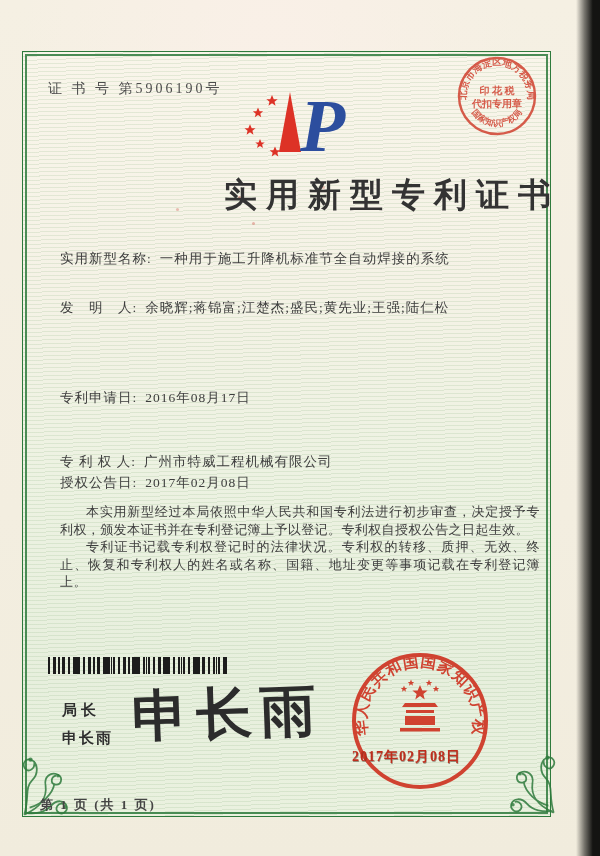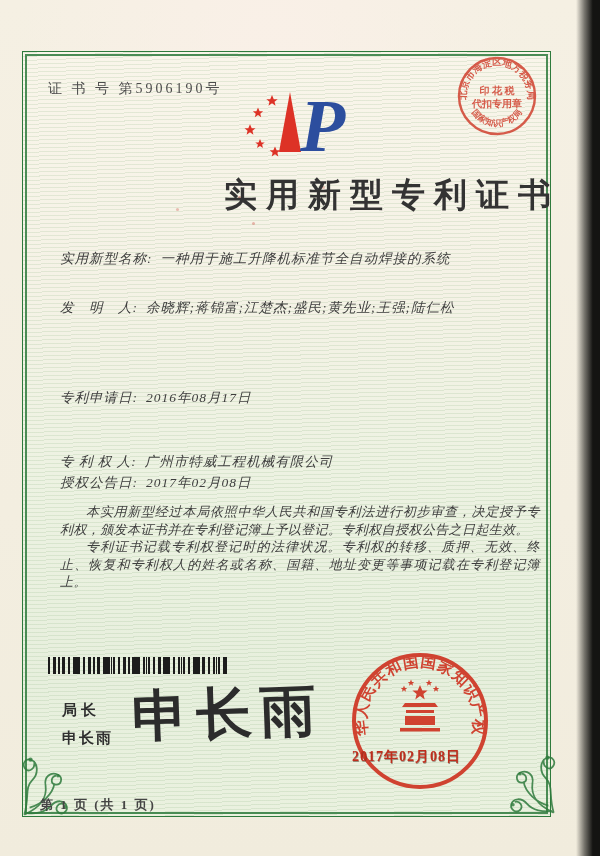--- a/index.html
+++ b/index.html
@@ -20,25 +20,25 @@
       background:
         repeating-linear-gradient(178deg, rgba(140,180,130,.20) 0 1px, rgba(255,255,255,0) 1px 4px),
         linear-gradient(180deg,#f9f5ea 0%,#f5f2e6 30%,#edf2e2 55%,#e7efdd 82%,#eaf1df 100%);}
   .frame::before{content:"";position:absolute;inset:2px;border:2px solid var(--border_green);opacity:.85;pointer-events:none;}
   
   .cert-number{position:absolute;left:48px;top:80px;font-size:14px;letter-spacing:3px;color:#4c4c4c;}
   .logo{position:absolute;left:230px;top:88px;width:140px;height:86px;}
   .title{position:absolute;left:40px;top:173px;width:520px;text-align:right;
       font-size:33px;font-weight:bold;letter-spacing:9px;color:#333;}
   
-  .field{position:absolute;left:60px;width:482px;font-size:13.5px;letter-spacing:1px;color:#3e3e3e;font-style:italic;}
+  .field{position:absolute;left:60px;width:482px;font-size:13.5px;letter-spacing:1px;color:#3e3e3e;}
   .fvalue{margin-left:8px;}
   
   .body-text{position:absolute;left:60px;top:503px;width:480px;font-size:13px;
-      line-height:17.6px;text-align:justify;color:#3e3e3e;letter-spacing:.4px;font-style:italic;}
+      line-height:17.6px;text-align:justify;color:#3e3e3e;letter-spacing:.4px;}
   .body-text p{text-indent:2em;}
   
   .barcode{position:absolute;left:48px;top:657px;width:179px;height:17px;background:
       repeating-linear-gradient(90deg,#1c1c1c 0 2px,rgba(0,0,0,0) 2px 5px),
       repeating-linear-gradient(90deg,#1c1c1c 0 1px,rgba(0,0,0,0) 1px 7px),
       repeating-linear-gradient(90deg,rgba(0,0,0,0) 0 27px,#1c1c1c 27px 30px);}
   
   .director-label{position:absolute;left:62px;top:701px;font-size:15px;letter-spacing:4px;color:#2f2f2f;
       font-family:Liberation Serif, serif;font-weight:700;}
   .director-name{position:absolute;left:62px;top:729px;font-size:15px;letter-spacing:2px;color:#2f2f2f;

